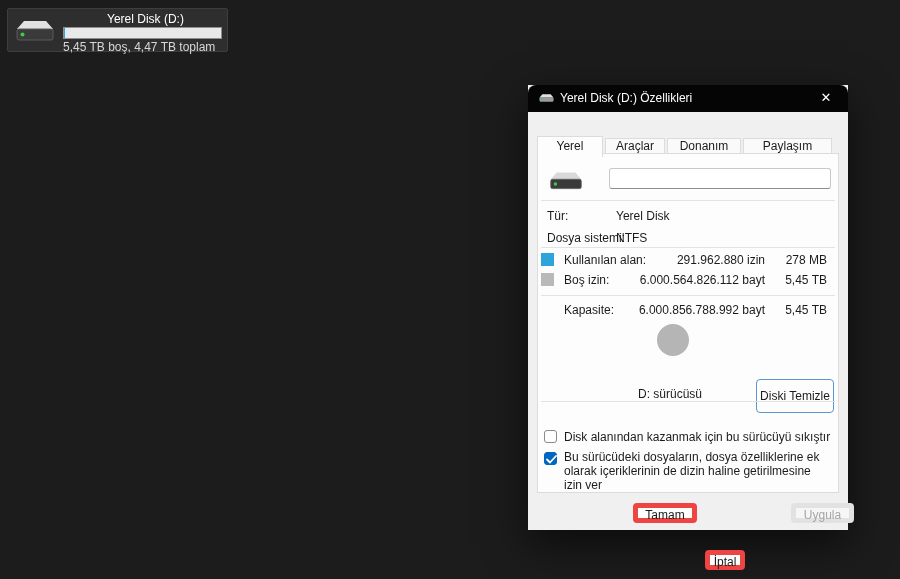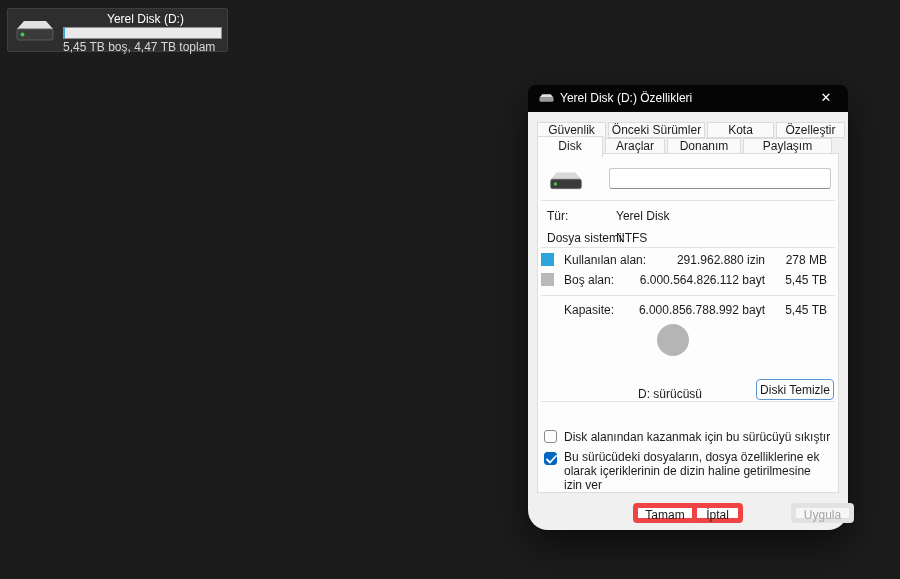--- a/index.html
+++ b/index.html
@@ -16,21 +16,21 @@
           background:#2e2e2e; border:1px solid #3e3e3e; border-radius:2px; }
   .tile .d-icon { position:absolute; left:7px; top:9px; }
   .tile-name { position:absolute; left:55px; top:3px; color:#ffffff;margin-left:44px; }
   .tile-bar { position:absolute; left:55px; top:18px; width:159px; height:12px;
               background:#e9e9e9; border:1px solid #8f8f8f; }
   .tile-bar-fill { height:100%; width:1px; }
   .tile-details { position:absolute; left:55px; top:31px; color:#d8d8d8; }
 
   
   .dialog { position:absolute; left:528px; top:85px; width:320px; height:445px;
-            background:#f0f0f0; border-radius:20px;
+            background:#f0f0f0; border-radius:0;
             box-shadow:0 14px 40px rgba(0,0,0,.6); }
   .titlebar { position:absolute; left:0; top:0; right:0; height:27px;
               background:#050505; border-radius:8px 8px 0 0; }
   .titlebar .d-icon { position:absolute; left:11px; top:8px; }
   .title-text { position:absolute; left:32px; top:0; line-height:27px; color:#ffffff; }
   .close-btn { position:absolute; right:0; top:0; width:44px; height:27px;
                color:#ffffff; text-align:center; line-height:26px; font-size:13px;
                border-radius:0 8px 0 0; cursor:default; }
 
   
@@ -55,37 +55,37 @@
   .row { position:absolute; left:0; width:100%; height:14px; }
   .swatch { position:absolute; left:3px; top:0; width:13px; height:13px; }
   .row .rlabel { position:absolute; left:26px; }
   .row .rbytes { position:absolute; right:73px; text-align:right; }
   .row .rsize  { position:absolute; right:11px; text-align:right; }
 
   .donut { position:absolute; left:119px; top:170px; width:28px; height:28px;
            border:16px solid #b5b5b5; border-radius:50%; background:#fdfdfd; }
   .donut-caption { position:absolute; left:82px; top:233px; width:100px;
                    text-align:center; color:#1b1b1b; }
-  .cleanup-btn { position:absolute; left:218px; top:225px; width:78px; height:21px;
+  .cleanup-btn { position:absolute; left:218px; top:225px; width:78px; height:34px;
                  background:#fdfdfd; border:1px solid #5a96d4; border-radius:4px;
                  font:12px "Liberation Sans",sans-serif; color:#1b1b1b; }
 
   .checkbox { position:absolute; width:13px; height:13px; background:#fdfdfd;
               border:1px solid #8a8a8a; border-radius:3px; }
   .checkbox.checked { background:#0067c0; border-color:#0067c0; }
   .checkbox svg { display:none; position:absolute; left:1px; top:2px; }
   .checkbox.checked svg { display:block; }
   .cb-label { position:absolute; left:26px; line-height:14px; }
 
   
   .btn { position:absolute; top:418px; height:20px; background:#fdfdfd;
          border:5px solid #ef4444; border-radius:4px;
          font:12px "Liberation Sans",sans-serif; color:#1b1b1b; }
   .btn-ok     { left:105px; width:64px; }
-  .btn-cancel { left:164px; width:51px; }
+  .btn-cancel { left:177px; width:40px;margin-top:47px; }
   .btn-apply  { left:263px; width:63px; color:#a5a5a5;
                 background:#f6f6f6; border-color:#e2e2e2; }
 </style>
 </head>
 <body>
 
 <div class="tile">
   <svg class="d-icon" width="40" height="26" viewBox="0 0 40 26">
     <polygon points="9,3 31,3 38,11 2,11" fill="#e2e2e2"></polygon>
     <rect x="2" y="11" width="36" height="11" rx="2" fill="#3a3a3a" stroke="#5a5a5a"></rect>
@@ -105,28 +105,22 @@
       <polygon points="9,3 31,3 38,11 2,11" fill="#e2e2e2"></polygon>
       <rect x="2" y="11" width="36" height="11" rx="2" fill="#9a9a9a" stroke="#c9c9c9"></rect>
       <circle cx="7.5" cy="16.5" r="2" fill="#3fc94e"></circle>
     </svg>
     <div class="title-text">Yerel Disk (D:) Özellikleri</div>
     <div class="close-btn">
       <span>✕</span>
     </div>
   </div>
 
-  <div class="tabs tabs-back">
-    <div class="tab" style="width:69px">Güvenlik</div>
-    <div class="tab" style="width:97px">Önceki Sürümler</div>
-    <div class="tab" style="width:67px">Kota</div>
-    <div class="tab" style="width:69px">Özelleştir</div>
-  </div>
   <div class="tabs tabs-front">
-    <div class="tab active" style="width:66px">Disk</div>
+    <div class="tab active" style="width:66px">Yerel</div>
     <div class="tab" style="width:60px">Araçlar</div>
     <div class="tab" style="width:74px">Donanım</div>
     <div class="tab" style="width:89px">Paylaşım</div>
   </div>
 
   <div class="page">
 
     <svg class="d-icon" width="34" height="22" viewBox="0 0 40 26">
       <polygon points="9,3 31,3 38,11 2,11" fill="#d9d9d9"></polygon>
       <rect x="2" y="11" width="36" height="11" rx="2" fill="#3a3a3a" stroke="#5a5a5a"></rect>
@@ -144,21 +138,21 @@
     <div class="sep" style="top:93px"></div>
 
     <div class="row" style="top:99px">
       <div class="swatch" style="background-color: rgb(45, 164, 220);"></div>
       <span class="rlabel">Kullanılan alan:</span>
       <span class="rbytes">291.962.880 izin</span>
       <span class="rsize">278 MB</span>
     </div>
     <div class="row" style="top:119px">
       <div class="swatch" style="background-color: rgb(185, 185, 185);"></div>
-      <span class="rlabel">Boş alan:</span>
+      <span class="rlabel">Boş izin:</span>
       <span class="rbytes">6.000.564.826.112 bayt</span>
       <span class="rsize">5,45 TB</span>
     </div>
 
     <div class="sep" style="top:141px"></div>
 
     <div class="row" style="top:149px">
       <span class="rlabel">Kapasite:</span>
       <span class="rbytes">6.000.856.788.992 bayt</span>
       <span class="rsize">5,45 TB</span>

